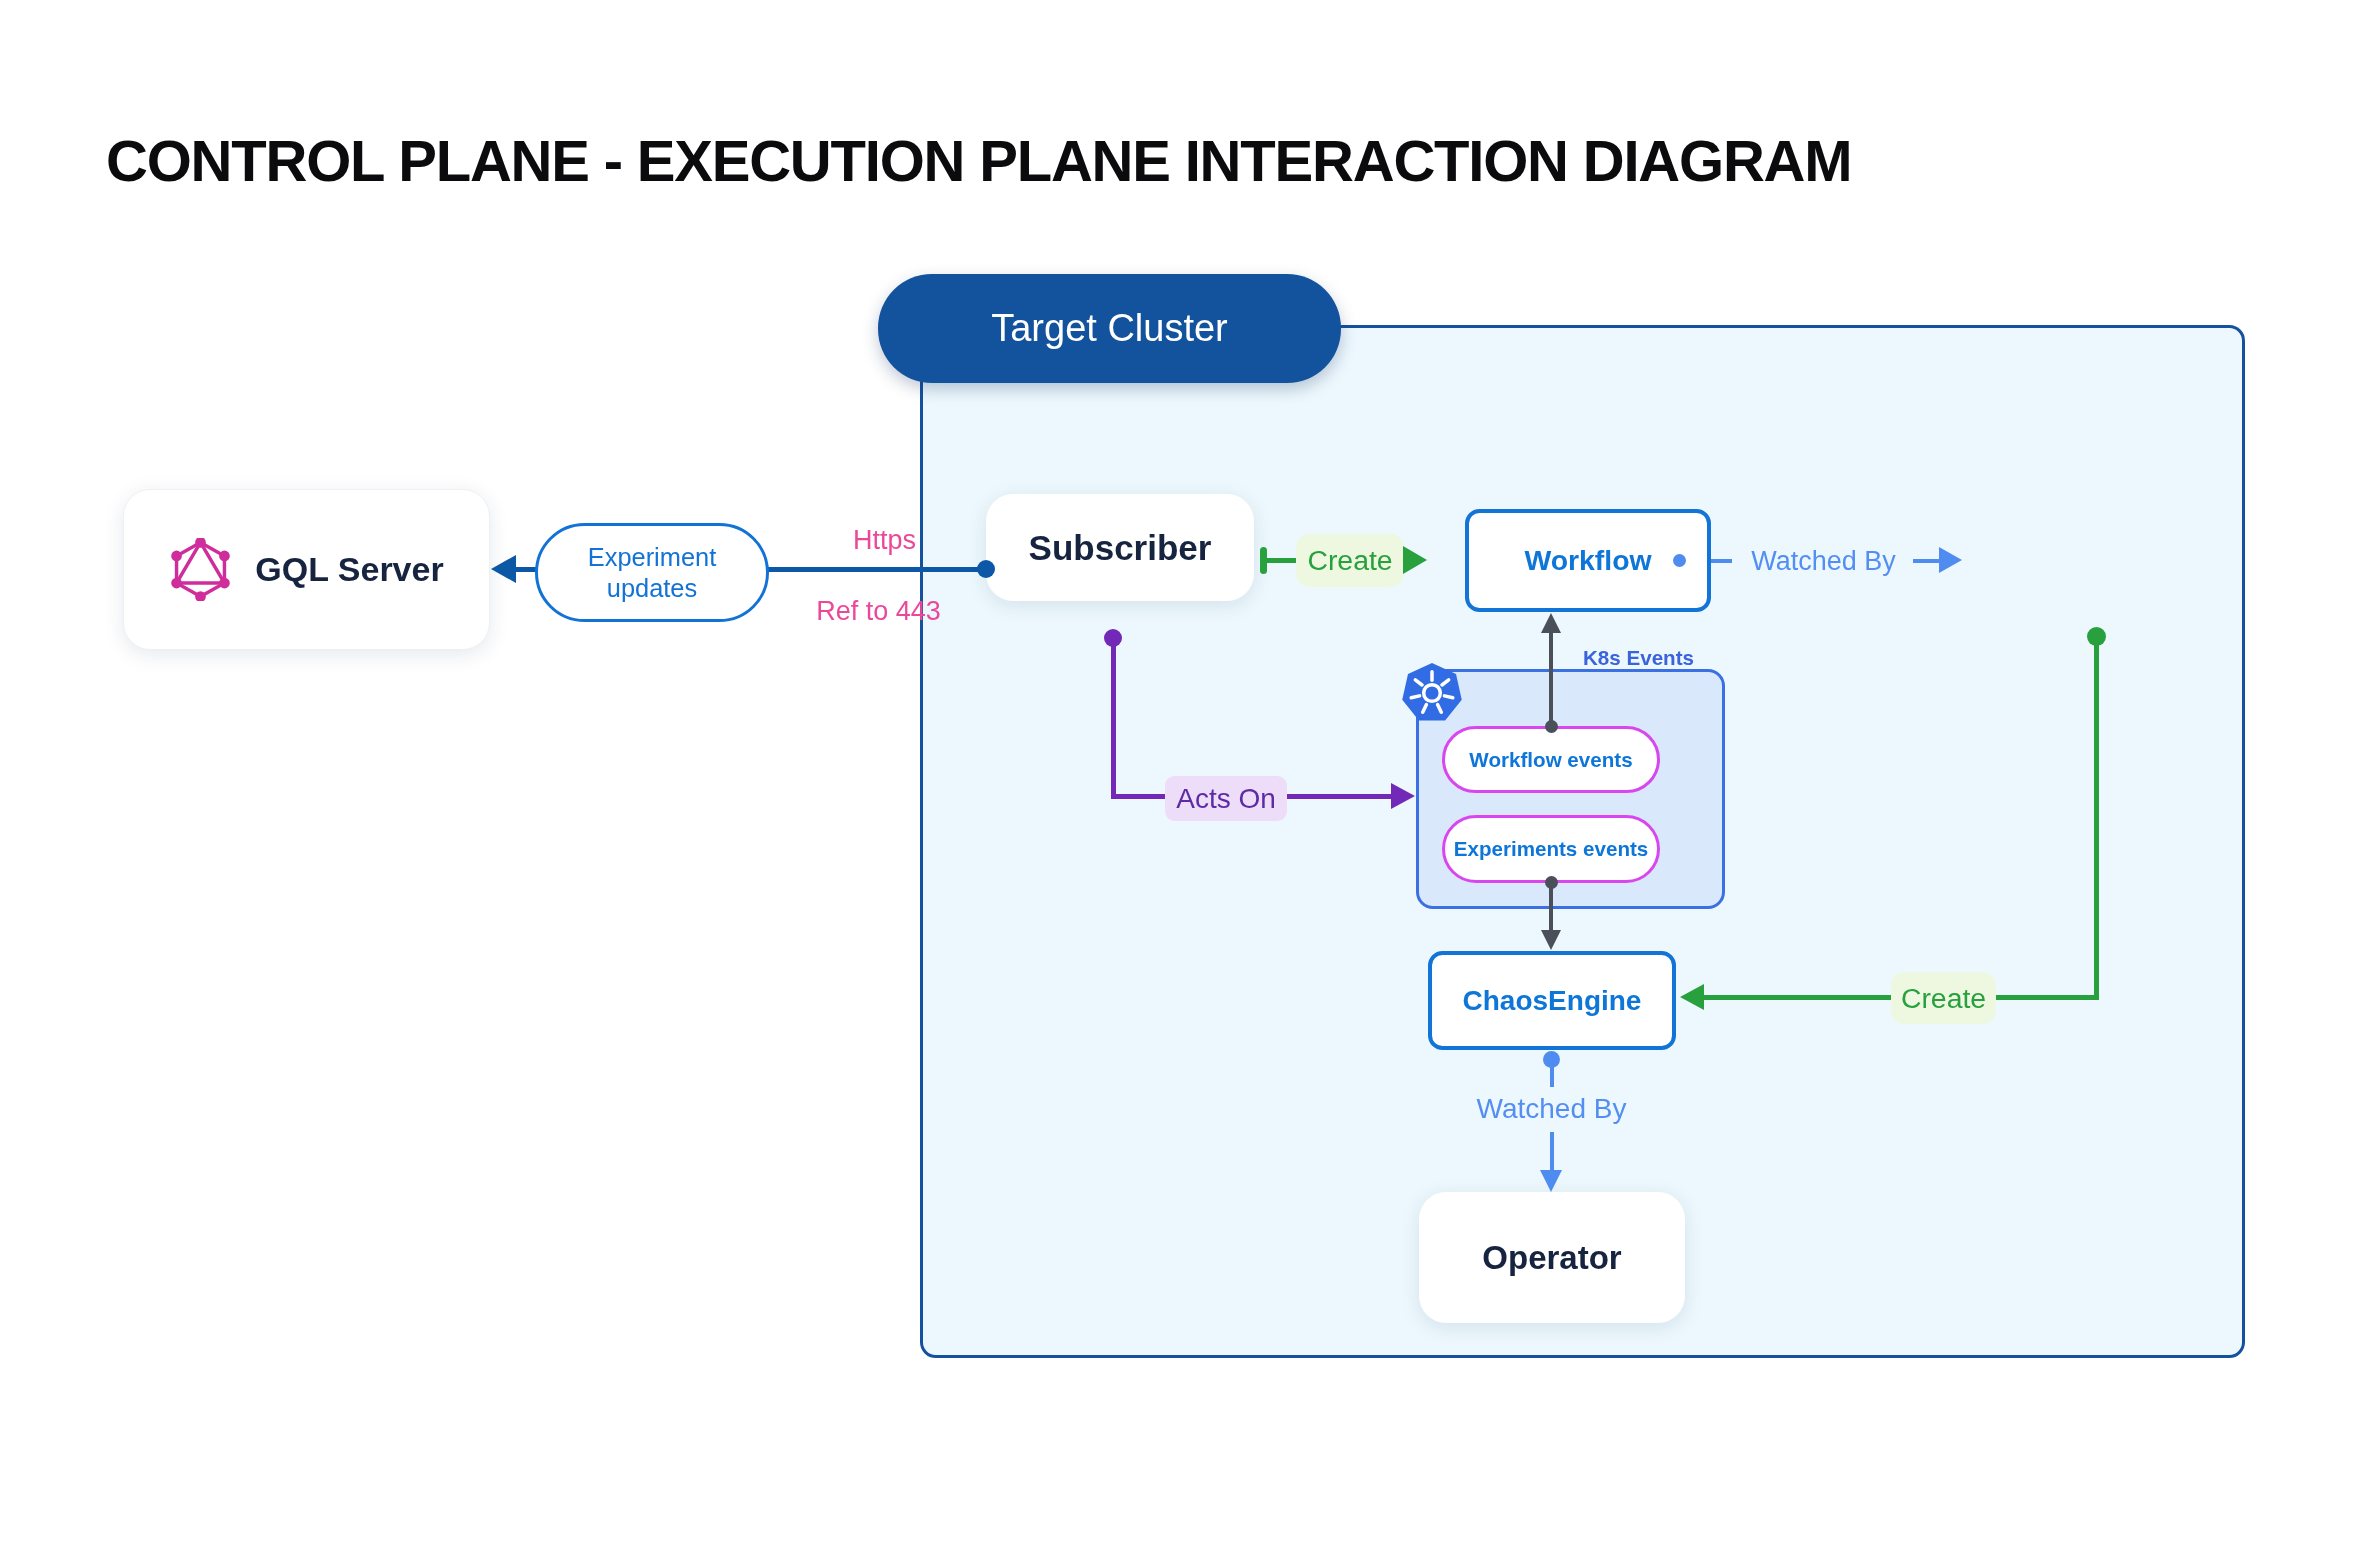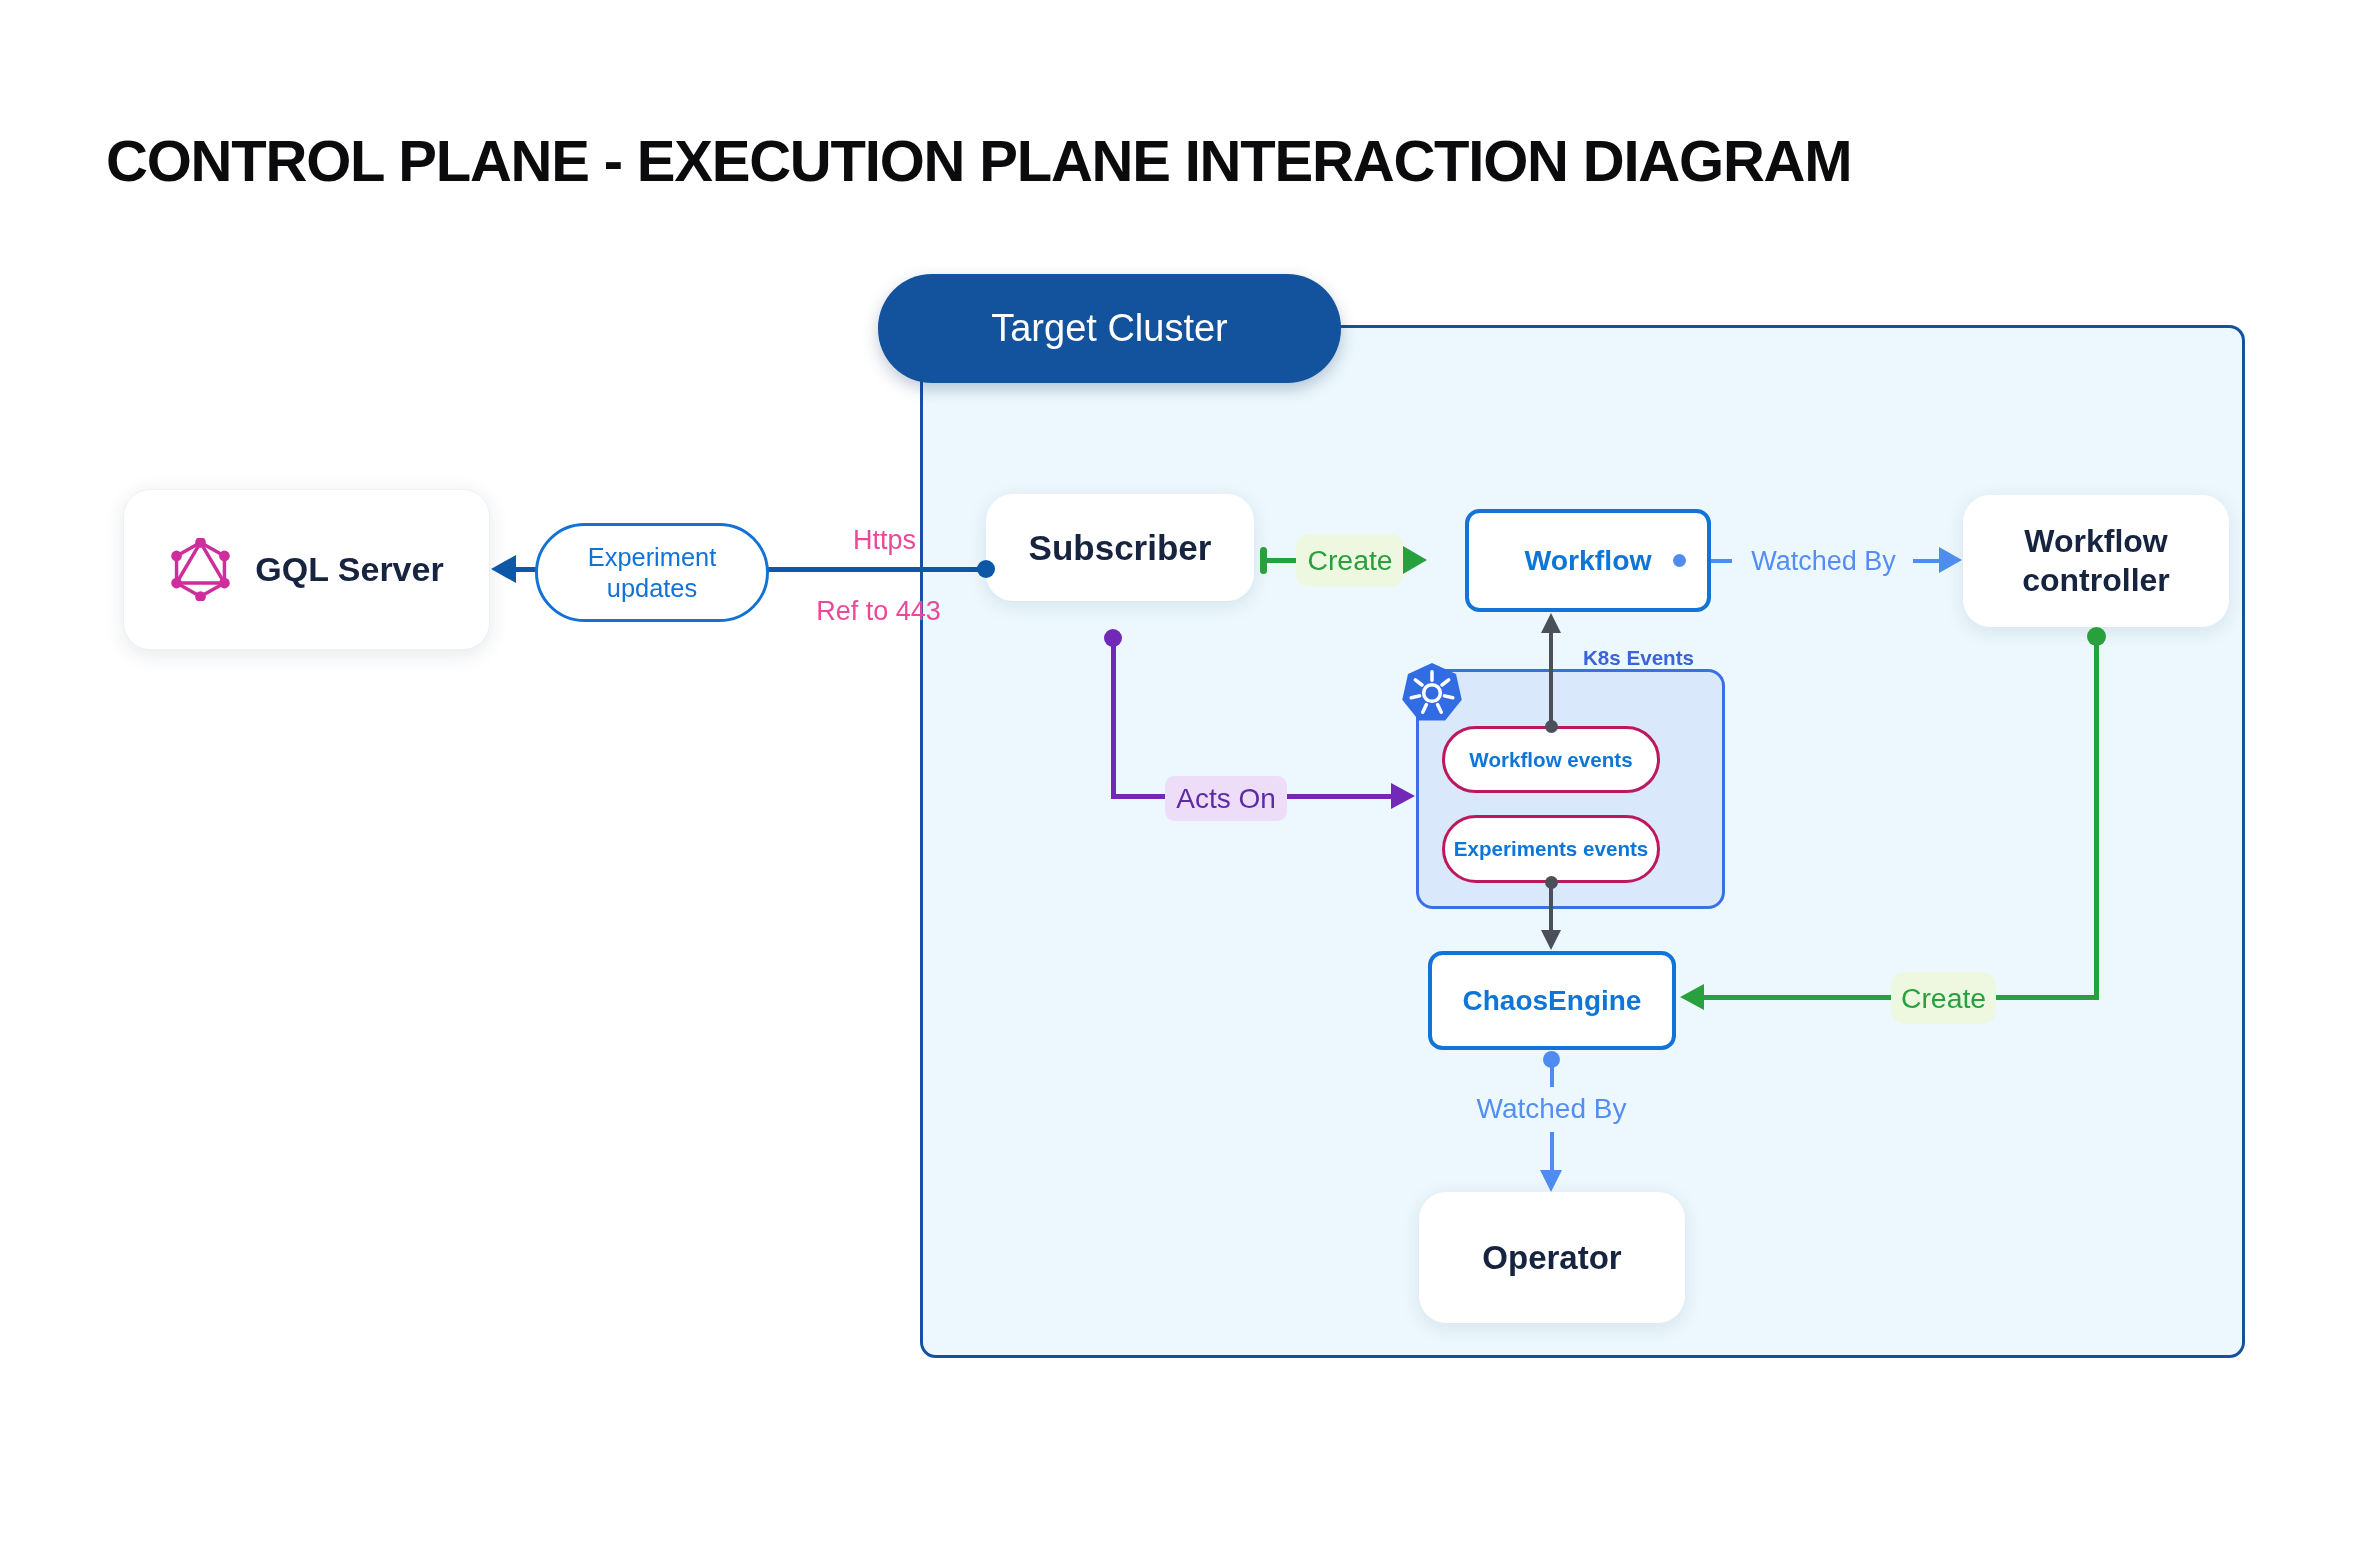--- a/index.html
+++ b/index.html
@@ -70,21 +70,21 @@
   .k8sbox{
     left:1416px;top:669px;width:309px;height:240px;border-radius:17px;
     background:#d9e9fb;border:3px solid #3b6fe4;box-sizing:border-box;z-index:2;
   }
   .k8s-label{
     left:1494px;top:646px;width:200px;text-align:right;
     font-size:20.6px;font-weight:bold;color:#3a63dc;z-index:3;
   }
   .eventpill{
     left:1442px;width:218px;height:67px;border-radius:34px;
-    background:#ffffff;border:3px solid #be185d;box-sizing:border-box;z-index:3;
+    background:#ffffff;border:3px solid #d946ef;box-sizing:border-box;z-index:3;
     display:flex;align-items:center;justify-content:center;
     color:#0d76d8;font-size:20.6px;font-weight:600;
   }
 </style>
 </head>
 <body>
 
 <div class="canvas">
 
   <div class="abs title">CONTROL PLANE - EXECUTION PLANE INTERACTION DIAGRAM</div>
@@ -134,23 +134,20 @@
   <div class="abs bluebox" style="left:1426px;top:509px;width:246px;height:103px;font-size:28.4px;margin-left:39px;">
     <span>Workflow</span>
   </div>
 
   <div class="abs dot" style="left:1673px;top:554px;width:13.3px;height:13.3px;background:#4f8cf0;"></div>
   <div class="abs lh" style="left:1687px;top:559px;width:45px;height:3.6px;background:#4f8cf0;"></div>
   <div class="abs edge-label lightblue-text" style="left:1736px;top:543px;width:175px;height:36px;">Watched By</div>
   <div class="abs lh" style="left:1913px;top:559px;width:29px;height:3.6px;background:#4f8cf0;"></div>
   <div class="abs tri" style="left:1939px;top:547px;border-top:13.3px solid transparent;border-bottom:13.3px solid transparent;border-left:23px solid #4f8cf0;"></div>
 
-  <div class="abs card" style="left:1963px;top:495px;width:266px;height:132px;font-size:32px;text-align:center;line-height:1.22;">
-    <span style="width:194px;">Workflow controller</span>
-  </div>
 
   <div class="abs k8sbox"></div>
   <div class="abs k8s-label">K8s Events</div>
   <span class="abs" style="left:1400px;top:661px;width:64px;height:64px;z-index:5;">
     <svg viewBox="0 0 100 100" width="64" height="64">
       <polygon points="50,3 87.5,20.5 96.5,60.5 70.5,93 29.5,93 3.5,60.5 12.5,20.5" fill="#326ce5"></polygon>
       <circle cx="50" cy="50" r="13" fill="none" stroke="#ffffff" stroke-width="5.5"></circle>
       <g stroke="#ffffff" stroke-width="5.5" stroke-linecap="round">
         <line x1="50" y1="30" x2="50" y2="17"></line>
         <line x1="34.4" y1="37.5" x2="24" y2="29.5"></line>

